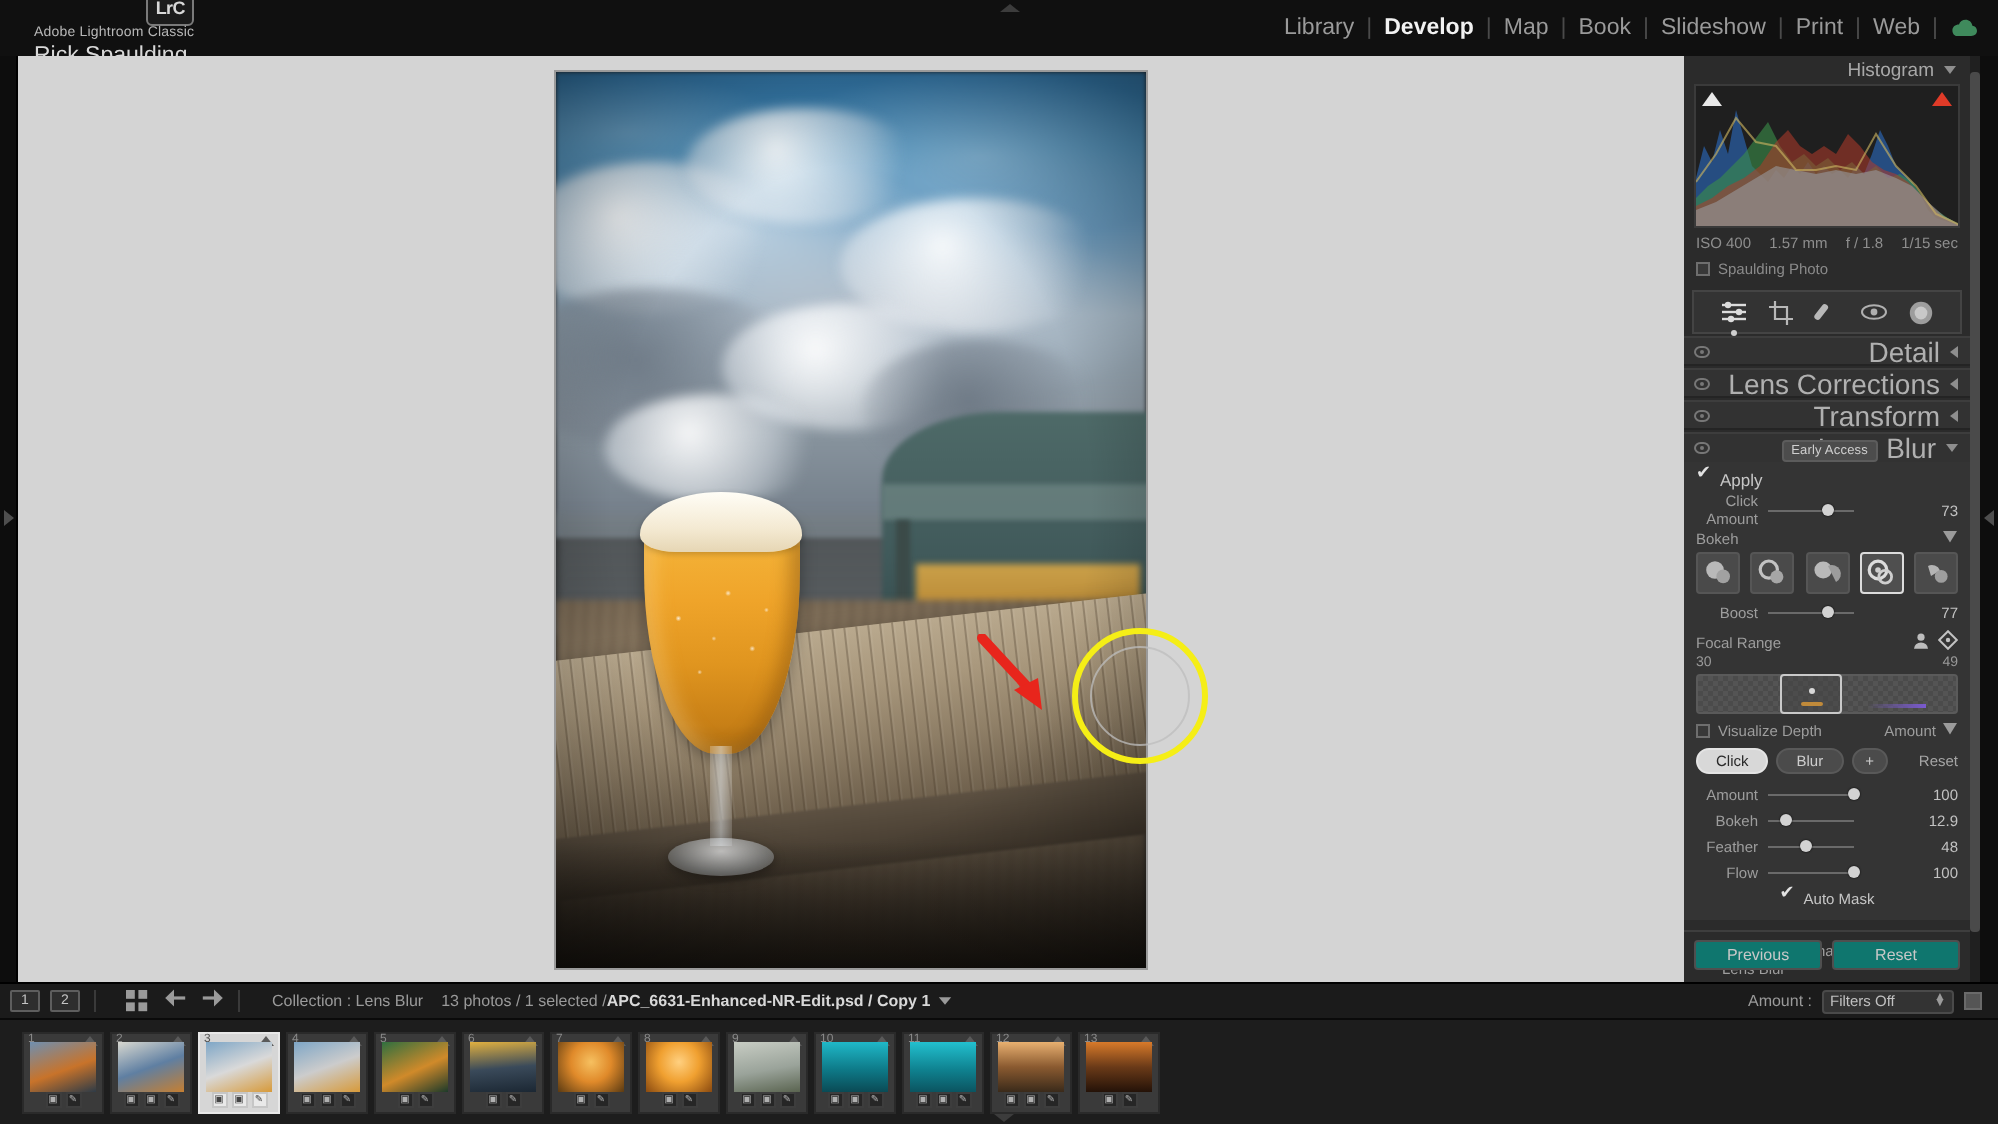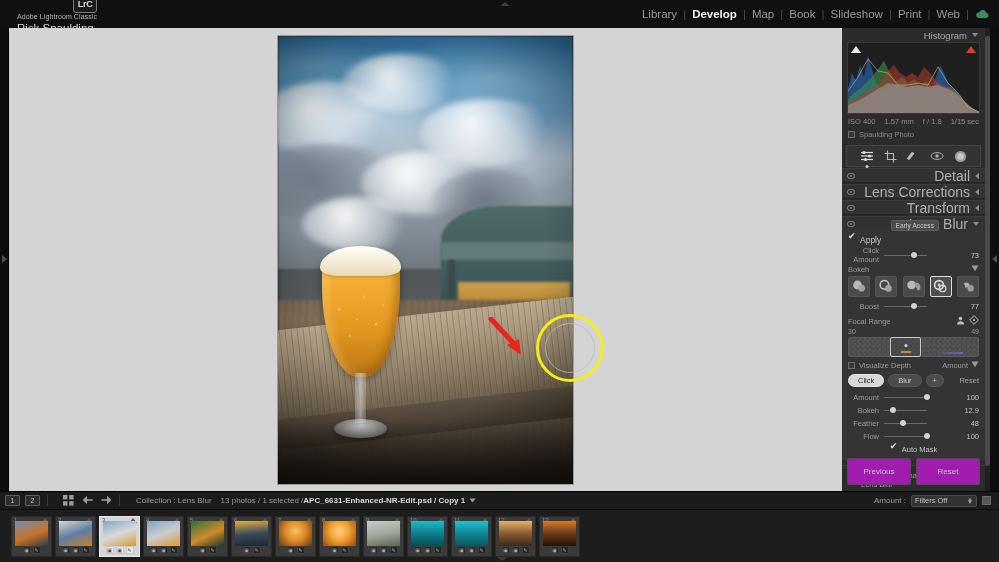--- a/index.html
+++ b/index.html
@@ -339,21 +339,21 @@
   .feedback {
     margin: 5px 0 0 0; padding: 5px 6px; border-top: 1px solid #3e3e3e;
     display: flex; align-items: center; font-size: 7.5px; color: #9e9e9e; cursor: pointer;
   }
   .fb-icon { margin-right: 4px; }
 
   .bottom-btns {
     position: absolute; left: 5px; bottom: 6px; width: 133px; display: flex; gap: 5px;
   }
   .btn-wide {
-    flex: 1 1 0; height: 27px; background: #a21caf; border: 1px solid #4f4f4f; border-radius: 2px;
+    flex: 1 1 0; height: 15px; background: #0f766e; border: 1px solid #4f4f4f; border-radius: 2px;
     display: flex; align-items: center; justify-content: center;
     font-size: 8px; color: #c8c8c8; cursor: pointer;
   }
 
   
   .toolbar {
     position: absolute; left: 0; top: 491px; width: 999px; height: 18px;
     background: #1b1b1b; border-top: 1px solid #000;
     display: flex; align-items: center; font-size: 8px; color: #9a9a9a;
   }

